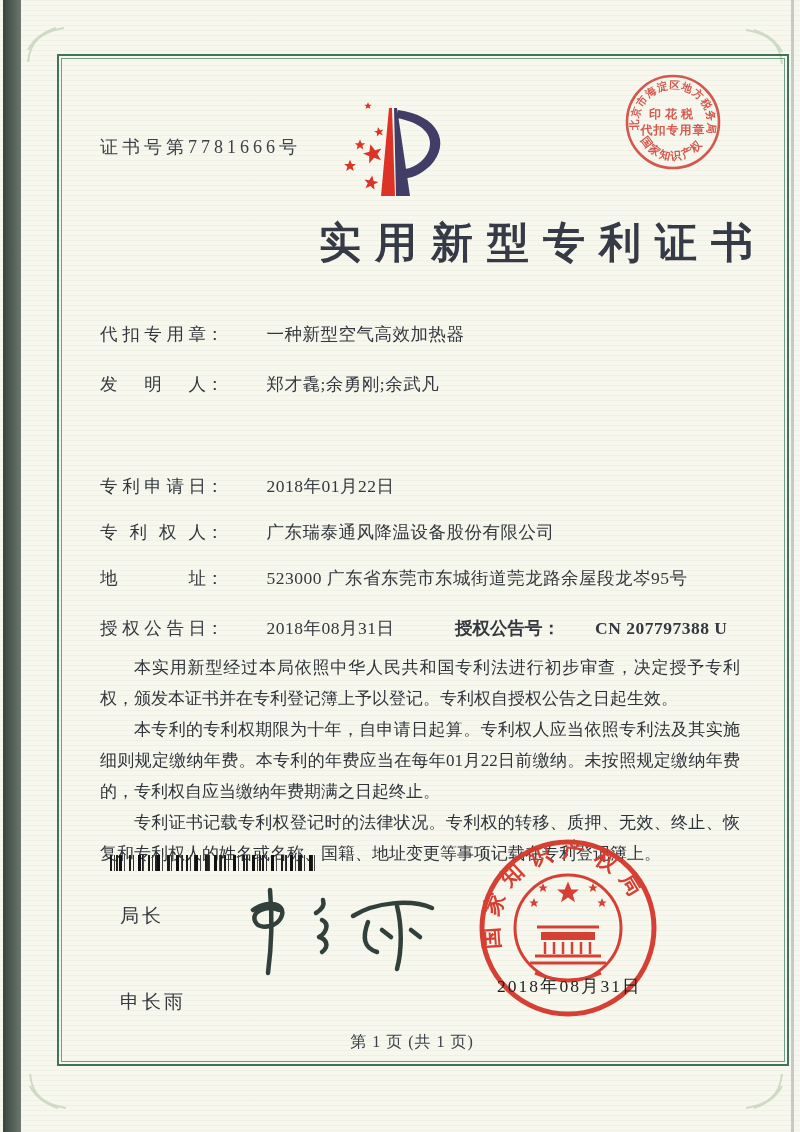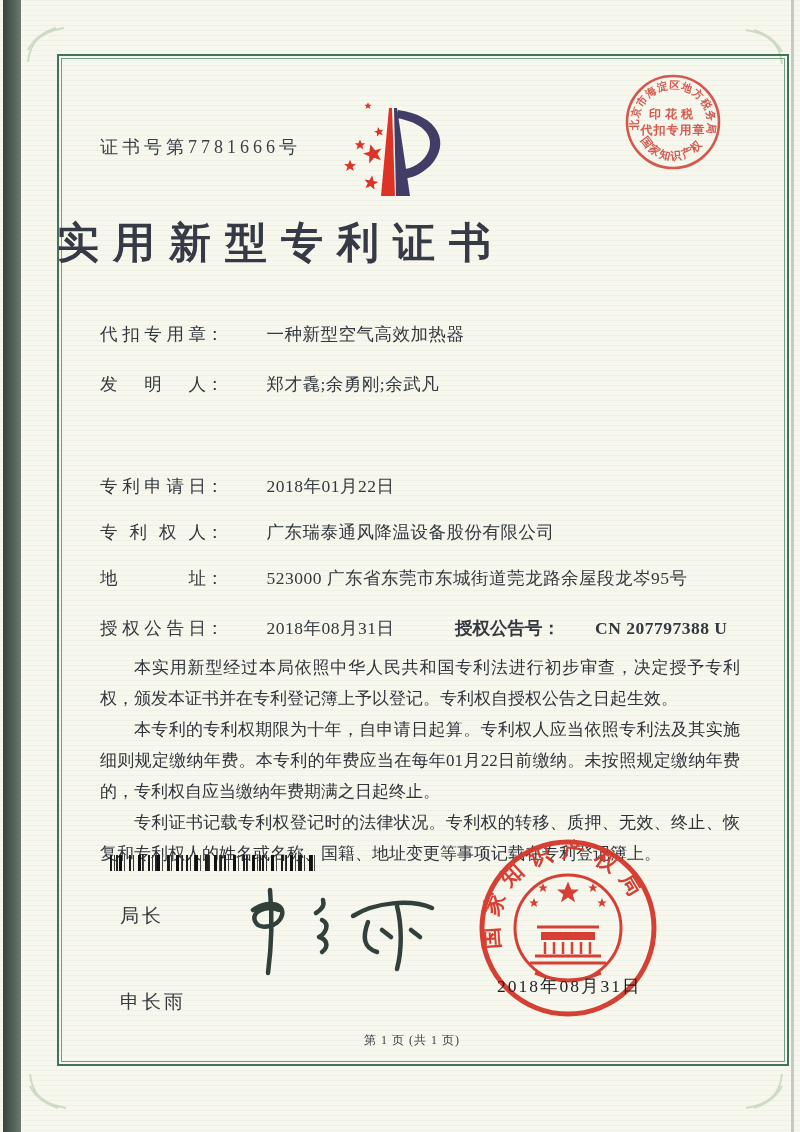--- a/index.html
+++ b/index.html
@@ -23,21 +23,21 @@
     position:absolute;left:57px;top:54px;width:728px;height:1008px;
     border:2px solid #40735a;
   }
   .frame::before{
     content:"";position:absolute;inset:2px;border:1px solid #6f9c82;
   }
   .cert-no{
     position:absolute;left:100px;top:103px;font-size:18px;letter-spacing:4px;color:#3c4148;margin-top:32px;
   }
   .title{
-    position:absolute;left:57px;top:215px;width:710px;text-align:left;
+    position:absolute;left:57px;top:215px;width:710px;text-align:right;
     font-size:42px;font-weight:bold;letter-spacing:14px;color:#363a46;
   }
   .field-row{position:absolute;left:100px;font-size:17.5px;white-space:nowrap;color:#303固64;}
   .field-label{
     display:inline-block;width:106px;text-align:justify;text-align-last:justify;
     vertical-align:top;color:#33383f;
   }
   .field-colon{display:inline-block;margin-right:8px;}
   .field-value{letter-spacing:.5px;margin-left:35px;}
   .grant-no{position:absolute;left:455px;top:616px;font-size:17.5px;white-space:nowrap;font-weight:bold;}
@@ -55,21 +55,21 @@
   .sig-title{position:absolute;left:120px;top:903px;font-size:19px;letter-spacing:3px;}
   .sig-name{position:absolute;left:120px;top:941px;font-size:19px;letter-spacing:3px;margin-top:48px;}
   .sig-hand{position:absolute;left:225px;top:880px;}
   .stamp-top{position:absolute;left:603px;top:52px;opacity:.92;}
   .seal{position:absolute;left:473px;top:833px;opacity:.95;}
   .seal-date{
     position:absolute;left:497px;top:974px;font-size:17.5px;letter-spacing:2px;color:#1d2022;
   }
   .footer{
     position:absolute;left:57px;top:1032px;width:710px;text-align:center;
-    font-size:12px;color:#3c4148;letter-spacing:1px;
+    font-size:16px;color:#3c4148;letter-spacing:1px;
   }
   .flourish{position:absolute;pointer-events:none;opacity:.55;}
 </style>
 </head>
 <body>
 
 <div class="page">
 
   <div class="scan-strip"></div>
   <div class="scan-edge-right"></div>

